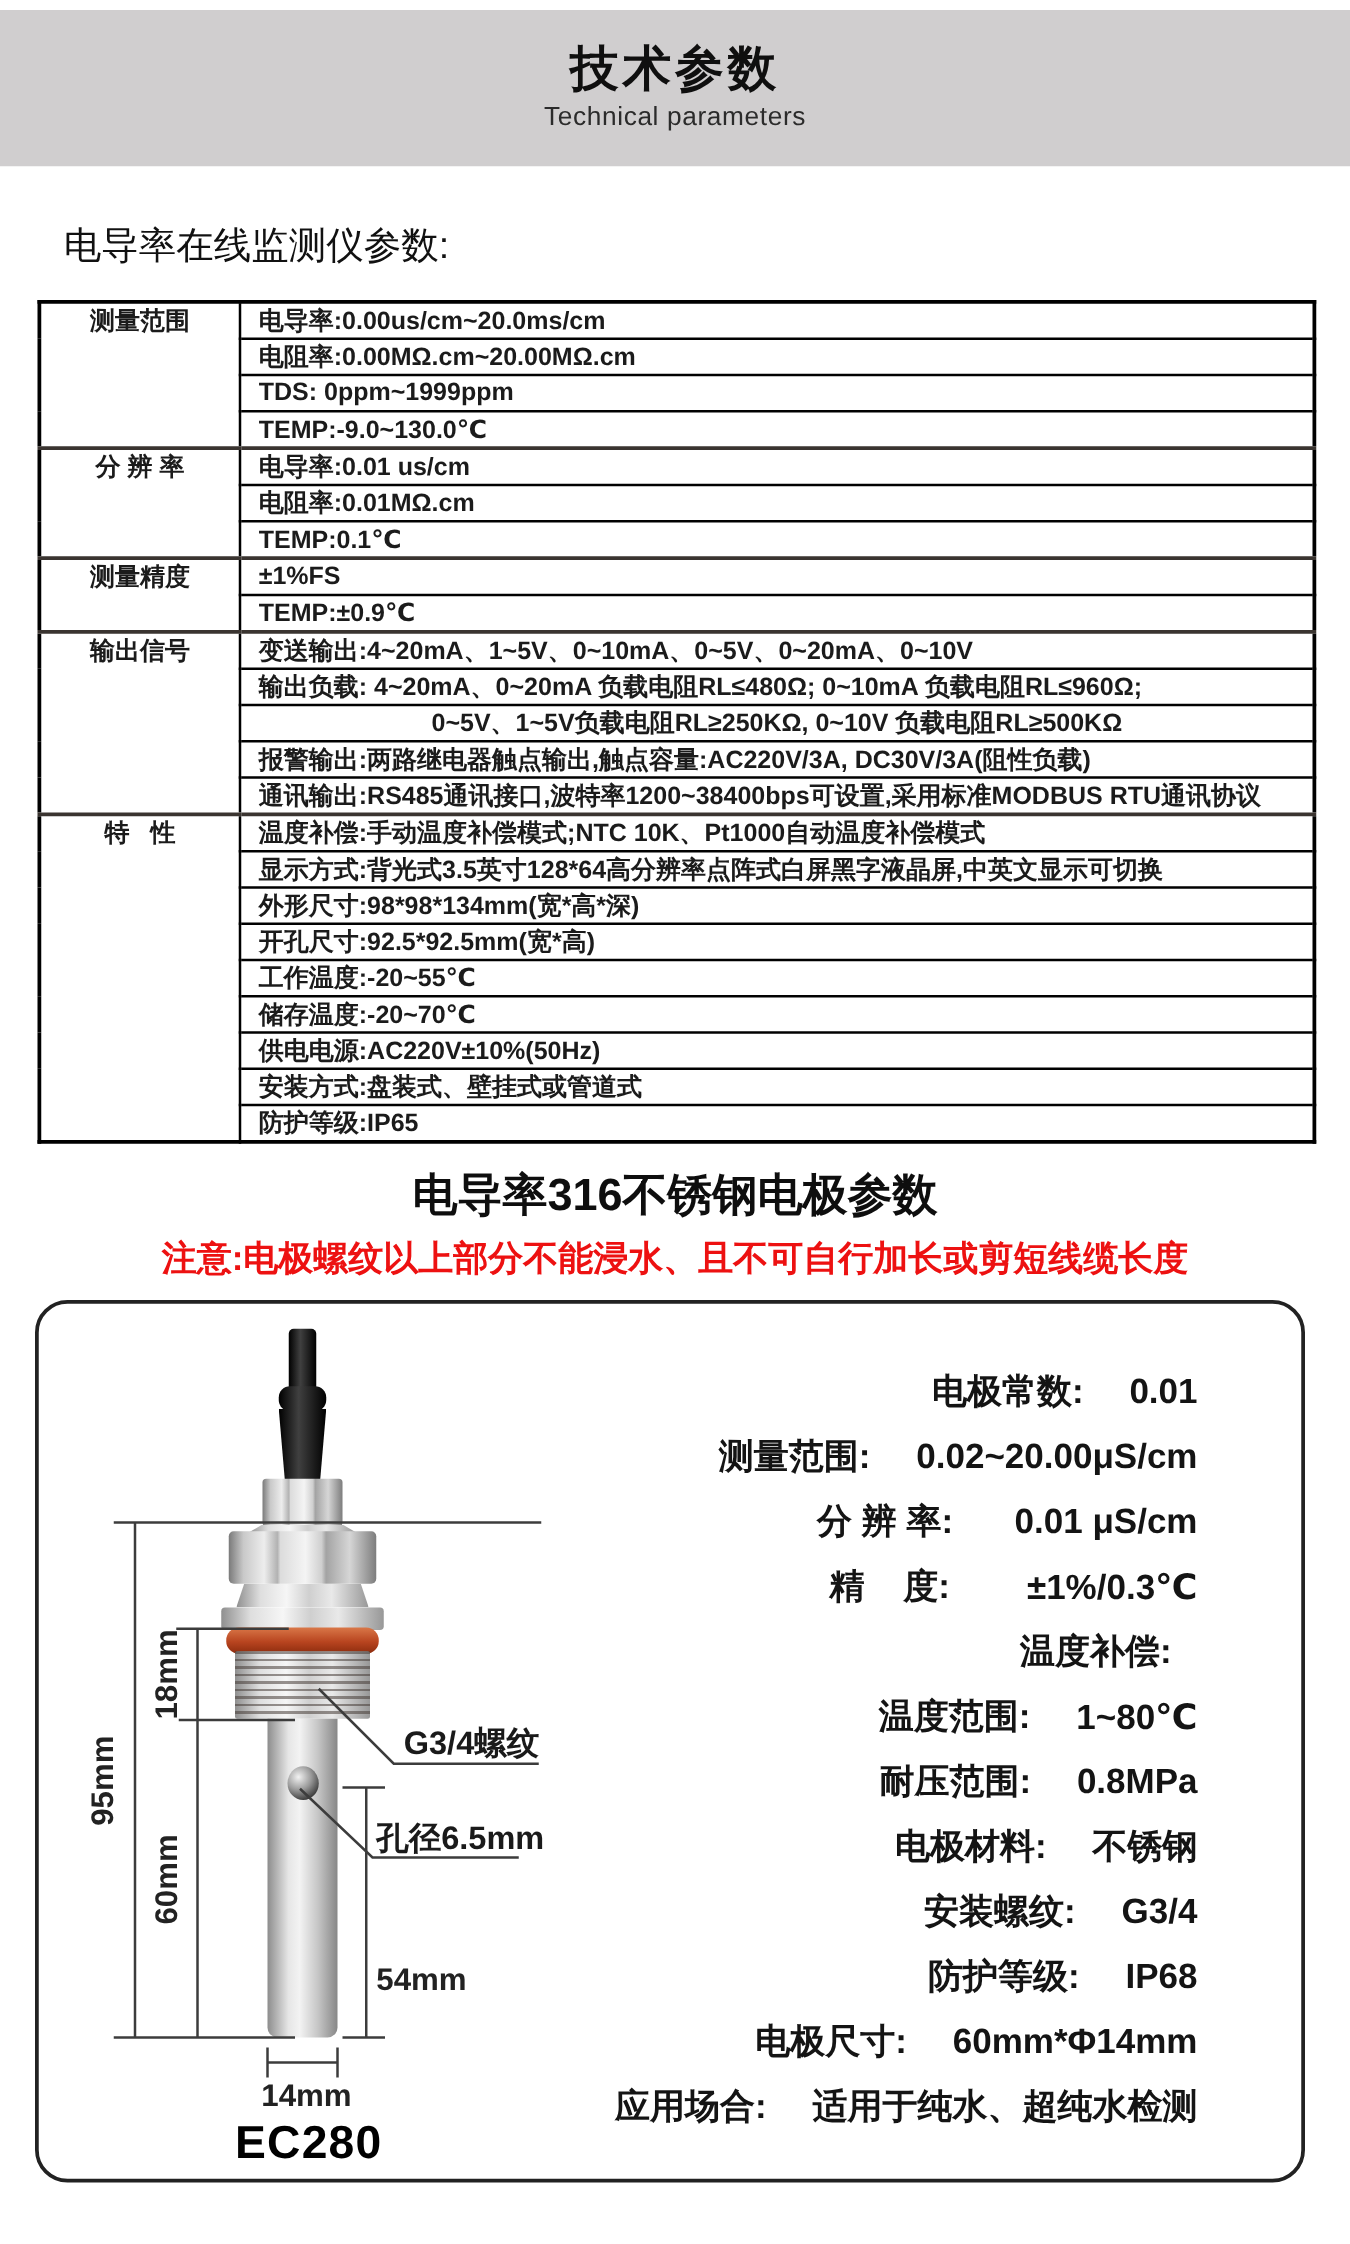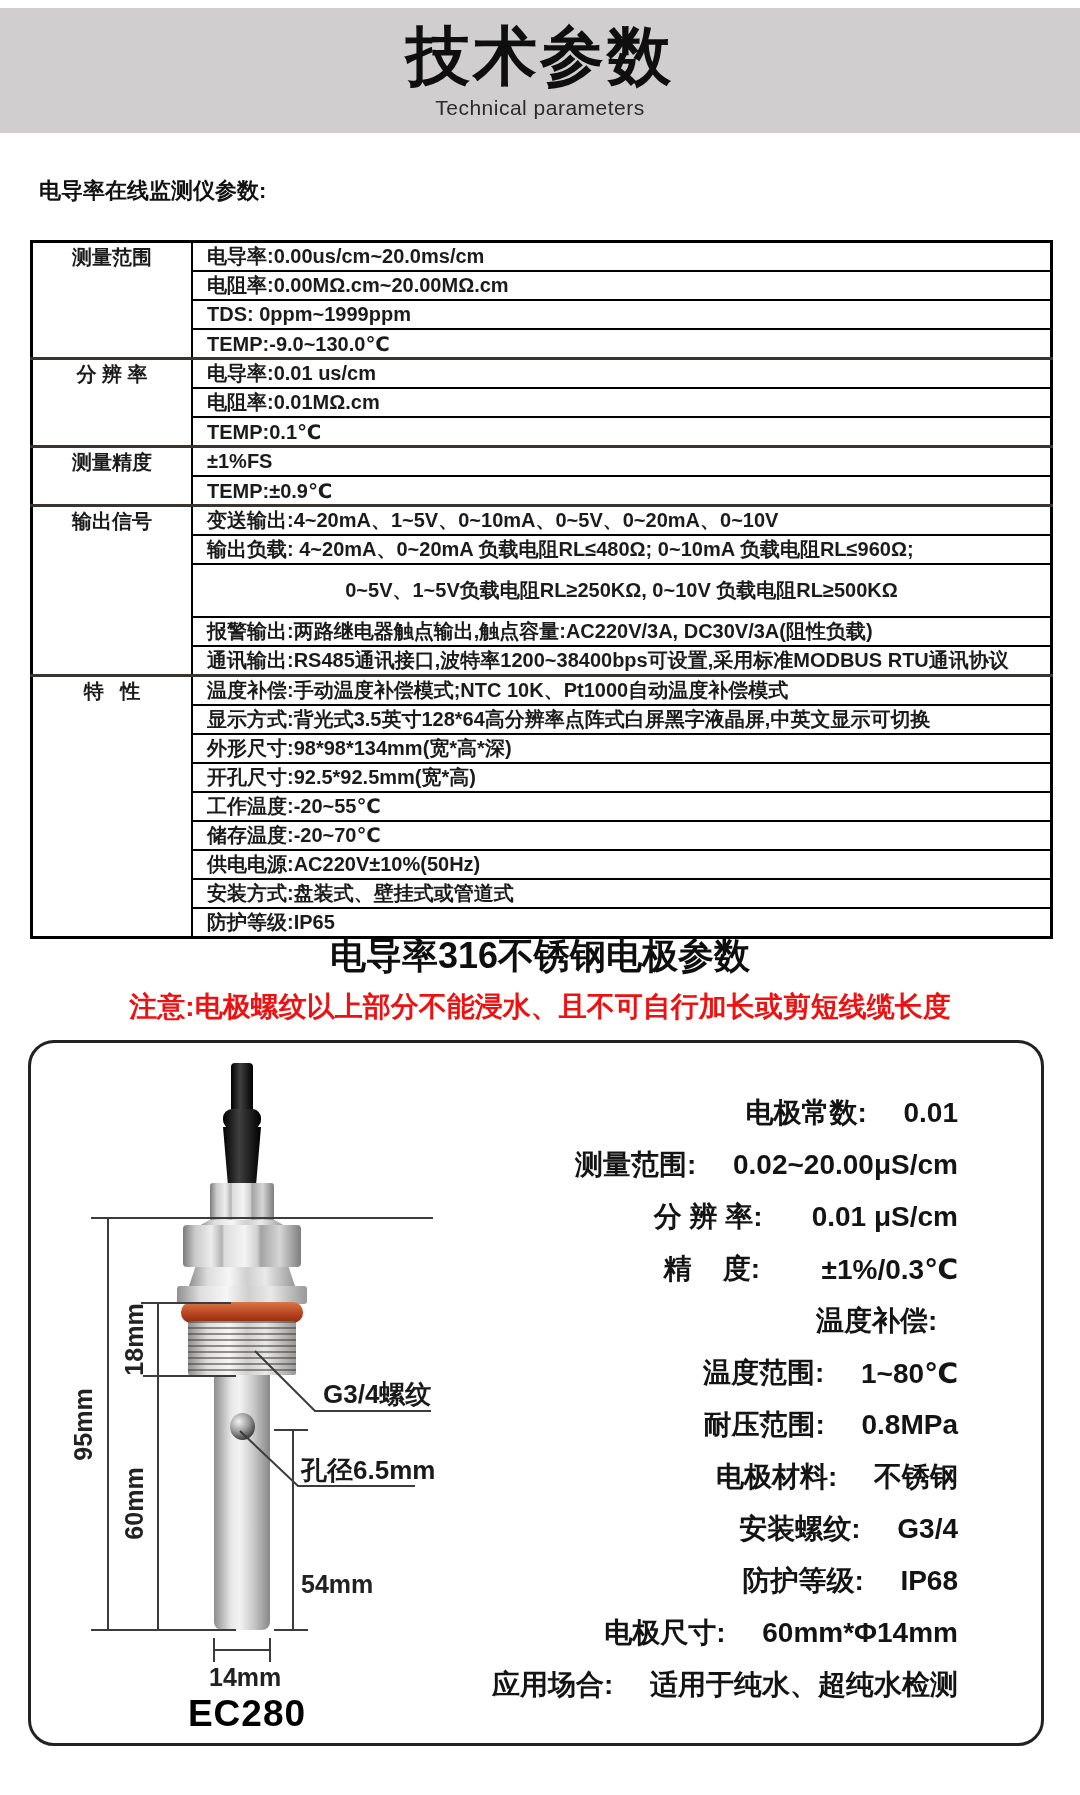--- a/index.html
+++ b/index.html
@@ -3,34 +3,34 @@
 <meta charset="utf-8">
 <style>
   html,body{margin:0;padding:0;background:#ffffff;}
   body{
     width:1080px;height:1795px;position:relative;overflow:hidden;
     font-family:"Liberation Sans","DejaVu Sans",sans-serif;color:#161616;
   }
   
   .band{position:absolute;left:0;top:8px;width:1080px;height:125px;background:#d0cecf;
         display:flex;flex-direction:column;align-items:center;justify-content:center;}
-  .band-title{font-size:64px;font-weight:700;color:#0f0f0f;letter-spacing:3px;line-height:1.1;}
+  .band-title{font-size:39px;font-weight:700;color:#0f0f0f;letter-spacing:3px;line-height:1.1;}
   .band-sub{font-size:21px;font-weight:400;color:#2b2b2b;margin-top:4px;letter-spacing:0.5px;}
 
   
-  .meter-heading{position:absolute;left:39px;top:176px;font-size:22px;font-weight:700;color:#111;}
+  .meter-heading{position:absolute;left:51px;top:176px;font-size:30px;font-weight:400;color:#111;}
   .spec-table{position:absolute;left:30px;top:240px;width:1023px;border-collapse:collapse;table-layout:fixed;}
   .spec-table, .spec-table td{border:2px solid #000000;}
   .spec-table{border-width:3px;}
   .spec-table td{height:27px;font-size:20px;font-weight:600;color:#1b1b1b;padding:0 6px 0 14px;
                  overflow:hidden;white-space:nowrap;}
   .spec-table td.lbl{width:158px;text-align:center;padding:0;font-weight:700;vertical-align:top;
                      line-height:29px;white-space:pre;}
   .spec-table tr.gstart td{border-top:3px solid #3a3430;}
-  .spec-table td.center{text-align:center;padding:12px;}
+  .spec-table td.center{text-align:center;padding:0;}
 
   
   .electrode-title{position:absolute;left:0;top:932px;width:1080px;text-align:center;
                    font-size:36px;font-weight:700;color:#0e0e0e;}
   .warn-note{position:absolute;left:0;top:988px;width:1080px;text-align:center;
              font-size:28px;font-weight:700;color:#ed1111;}
 
   .panel{position:absolute;left:28px;top:1040px;width:1016px;height:706px;
          border:3px solid #222;border-radius:26px;background:#fff;box-sizing:border-box;}
 

